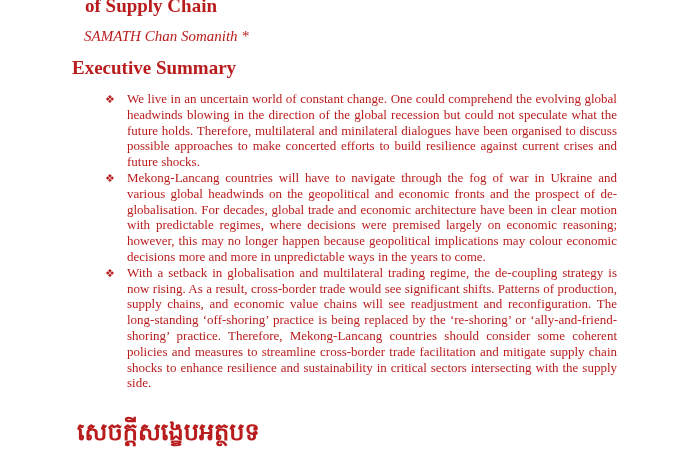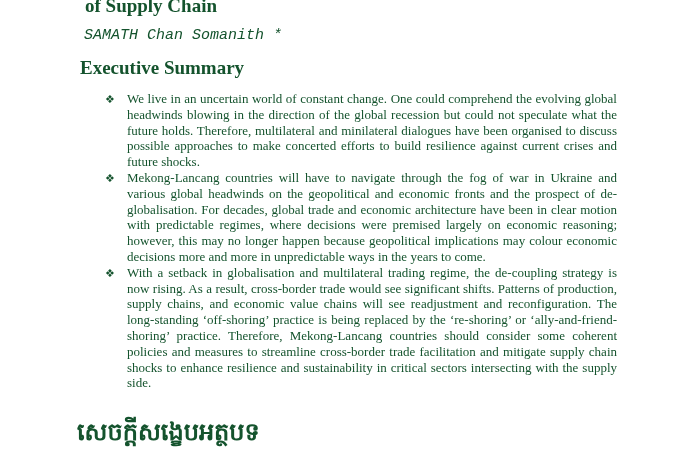--- a/index.html
+++ b/index.html
@@ -5,47 +5,46 @@
   html, body {
     margin: 0;
     padding: 0;
     background: #ffffff;
   }
   .page {
     position: relative;
     width: 700px;
     height: 450px;
     background: #ffffff;
-    color: #14532d;
+    color: #b91c1c;
     overflow: hidden;
     font-family: "Liberation Serif", serif;
   }
   .title-line {
     position: absolute;
     top: -5px;
     left: 85px;
     font-size: 19px;
     font-weight: bold;
     line-height: 21px;
     white-space: nowrap;
   }
   .author-line {
     position: absolute;
     top: 27px;
     left: 84px;
     font-size: 15px;
     font-style: italic;
     line-height: 18px;
     white-space: nowrap;
-    font-family: Liberation Mono, monospace;
   }
   .section-heading {
     position: absolute;
     top: 57px;
-    left: 80px;
+    left: 72px;
     font-size: 19px;
     font-weight: bold;
     line-height: 22px;
     white-space: nowrap;
   }
   .bullet-list {
     position: absolute;
     top: 91px;
     left: 105px;
     width: 512px;

